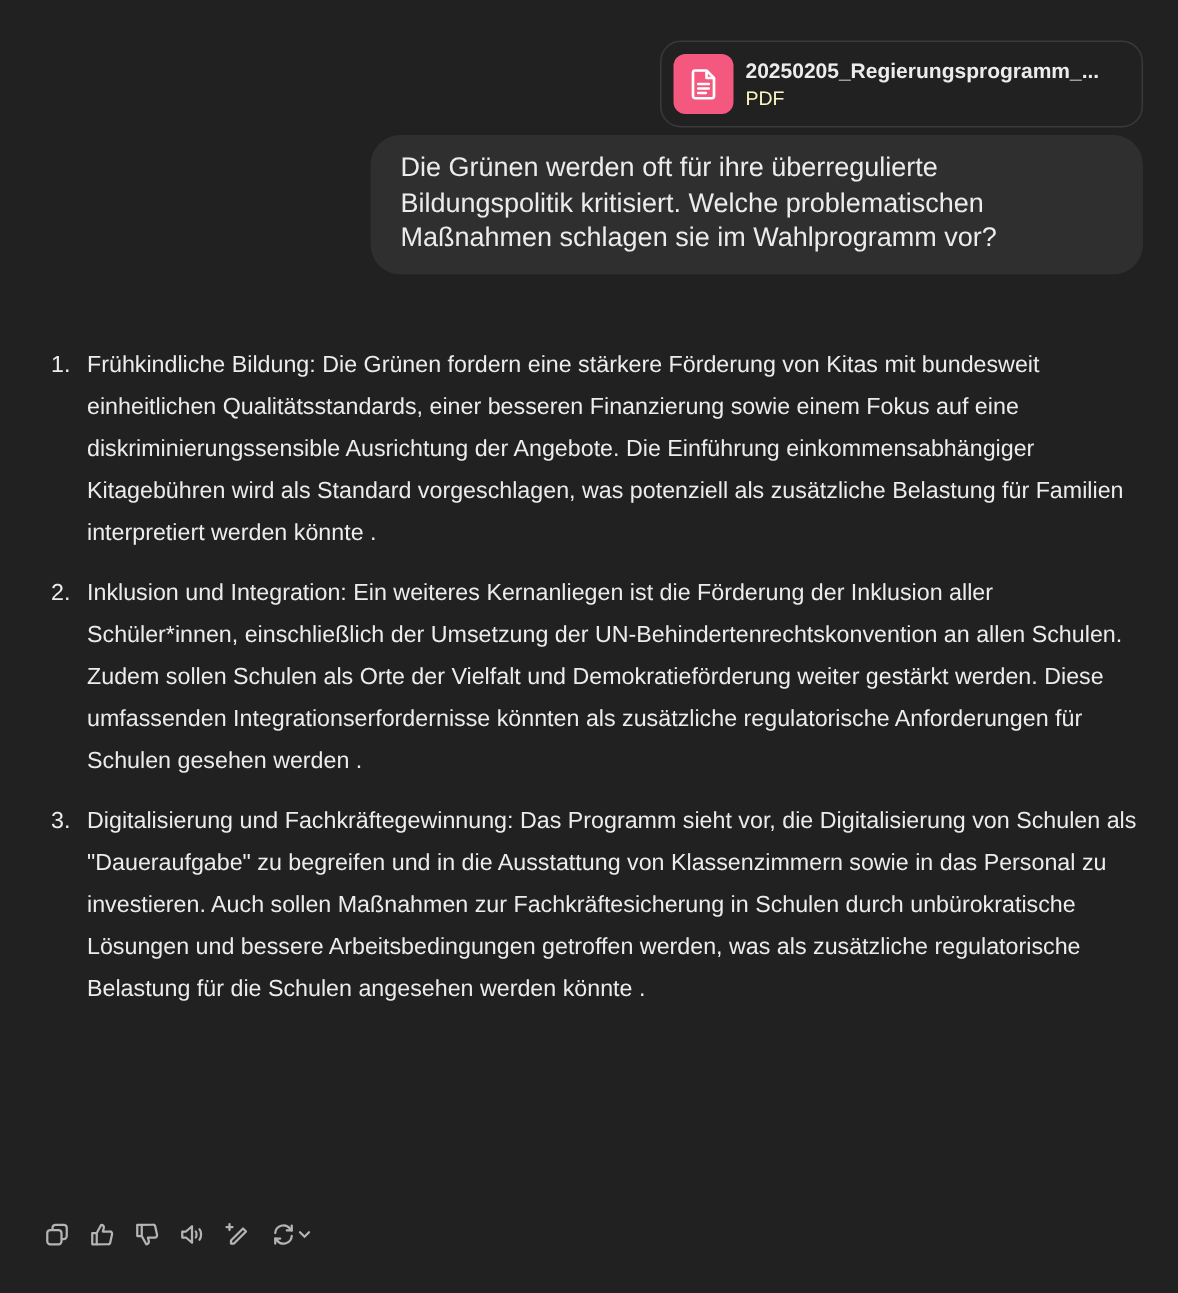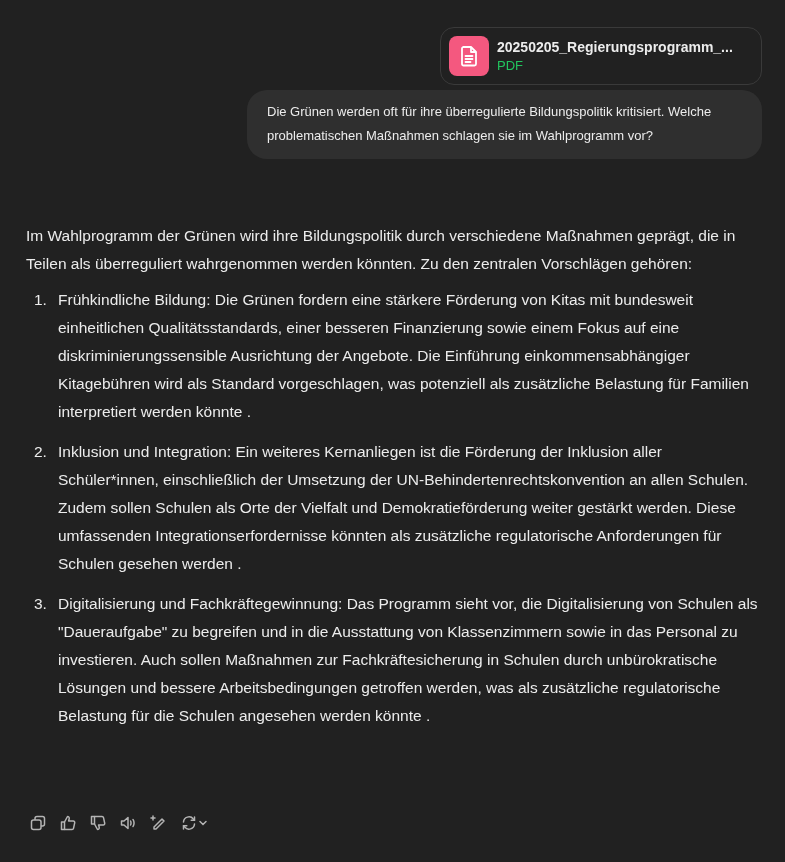--- a/index.html
+++ b/index.html
@@ -23,30 +23,30 @@
       padding-left: 8px;
     }
     .file-icon {
       width: 40px; height: 40px; border-radius: 8px;
       background: #f4587f;
       display: flex; align-items: center; justify-content: center;
       flex-shrink: 0;
     }
     .file-meta { margin-left: 8px; display: flex; flex-direction: column; }
     .file-name { font-weight: bold; font-size: 14px; color: #ececec; white-space: nowrap; }
-    .file-type { font-size: 13px; color: #22c55e; margin-top: 3px; }
+    .file-type { font-size: 13px; color: #fef9c3; margin-top: 3px; }
 
     
     .user-bubble {
       position: absolute; left: 247px; top: 90px;
       width: 515px;
       background: #2f2f2f;
       border-radius: 20px;
       padding: 10px 20px 12px 20px;
-      font-size: 13px; line-height: 23.5px; color: #ececec;
+      font-size: 18px; line-height: 23.5px; color: #ececec;
     }
 
     
     .assistant {
       position: absolute; left: 26px; top: 222px; width: 740px;
       font-size: 15.5px; line-height: 28px; color: #ececec;
     }
     .assistant p { margin: 0; }
     .assistant ol {
       list-style: none; margin: 8px 0 0 0; padding: 0;
@@ -87,21 +87,20 @@
     </div>
     <div class="file-meta">
       <span class="file-name">20250205_Regierungsprogramm_...</span>
       <span class="file-type">PDF</span>
     </div>
   </div>
 
   <div class="user-bubble">Die Grünen werden oft für ihre überregulierte Bildungspolitik kritisiert. Welche problematischen Maßnahmen schlagen sie im Wahlprogramm vor?</div>
 
   <div class="assistant">
-    <p>Im Wahlprogramm der Grünen wird ihre Bildungspolitik durch verschiedene Maßnahmen geprägt, die in Teilen als überreguliert wahrgenommen werden könnten. Zu den zentralen Vorschlägen gehören:</p>
     <ol>
       <li>
         <span class="num">1.</span>
         <b>Frühkindliche Bildung</b><span>: Die Grünen fordern eine stärkere Förderung von Kitas mit bundesweit einheitlichen Qualitätsstandards, einer besseren Finanzierung sowie einem Fokus auf eine diskriminierungssensible Ausrichtung der Angebote. Die Einführung einkommensabhängiger Kitagebühren wird als Standard vorgeschlagen, was potenziell als zusätzliche Belastung für Familien interpretiert werden könnte .</span>
       </li>
       <li>
         <span class="num">2.</span>
         <b>Inklusion und Integration</b><span>: Ein weiteres Kernanliegen ist die Förderung der Inklusion aller Schüler*innen, einschließlich der Umsetzung der UN-Behindertenrechtskonvention an allen Schulen. Zudem sollen Schulen als Orte der Vielfalt und Demokratieförderung weiter gestärkt werden. Diese umfassenden Integrationserfordernisse könnten als zusätzliche regulatorische Anforderungen für Schulen gesehen werden .</span>
       </li>
       <li>

